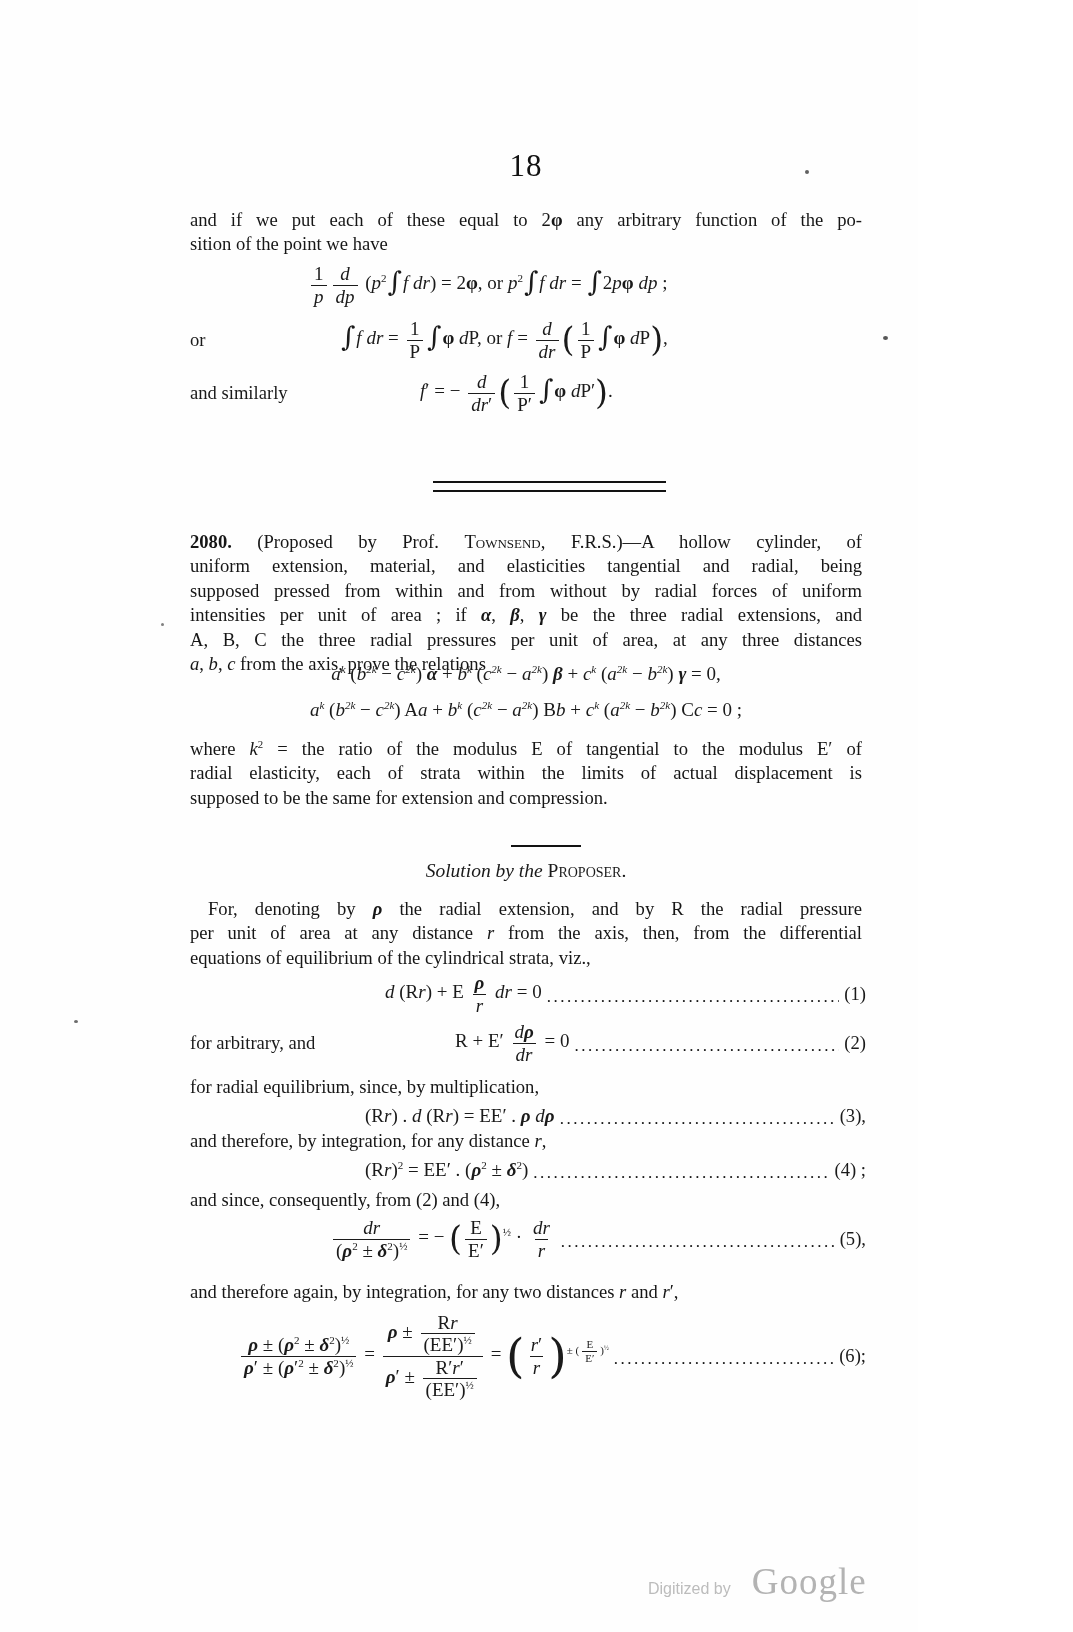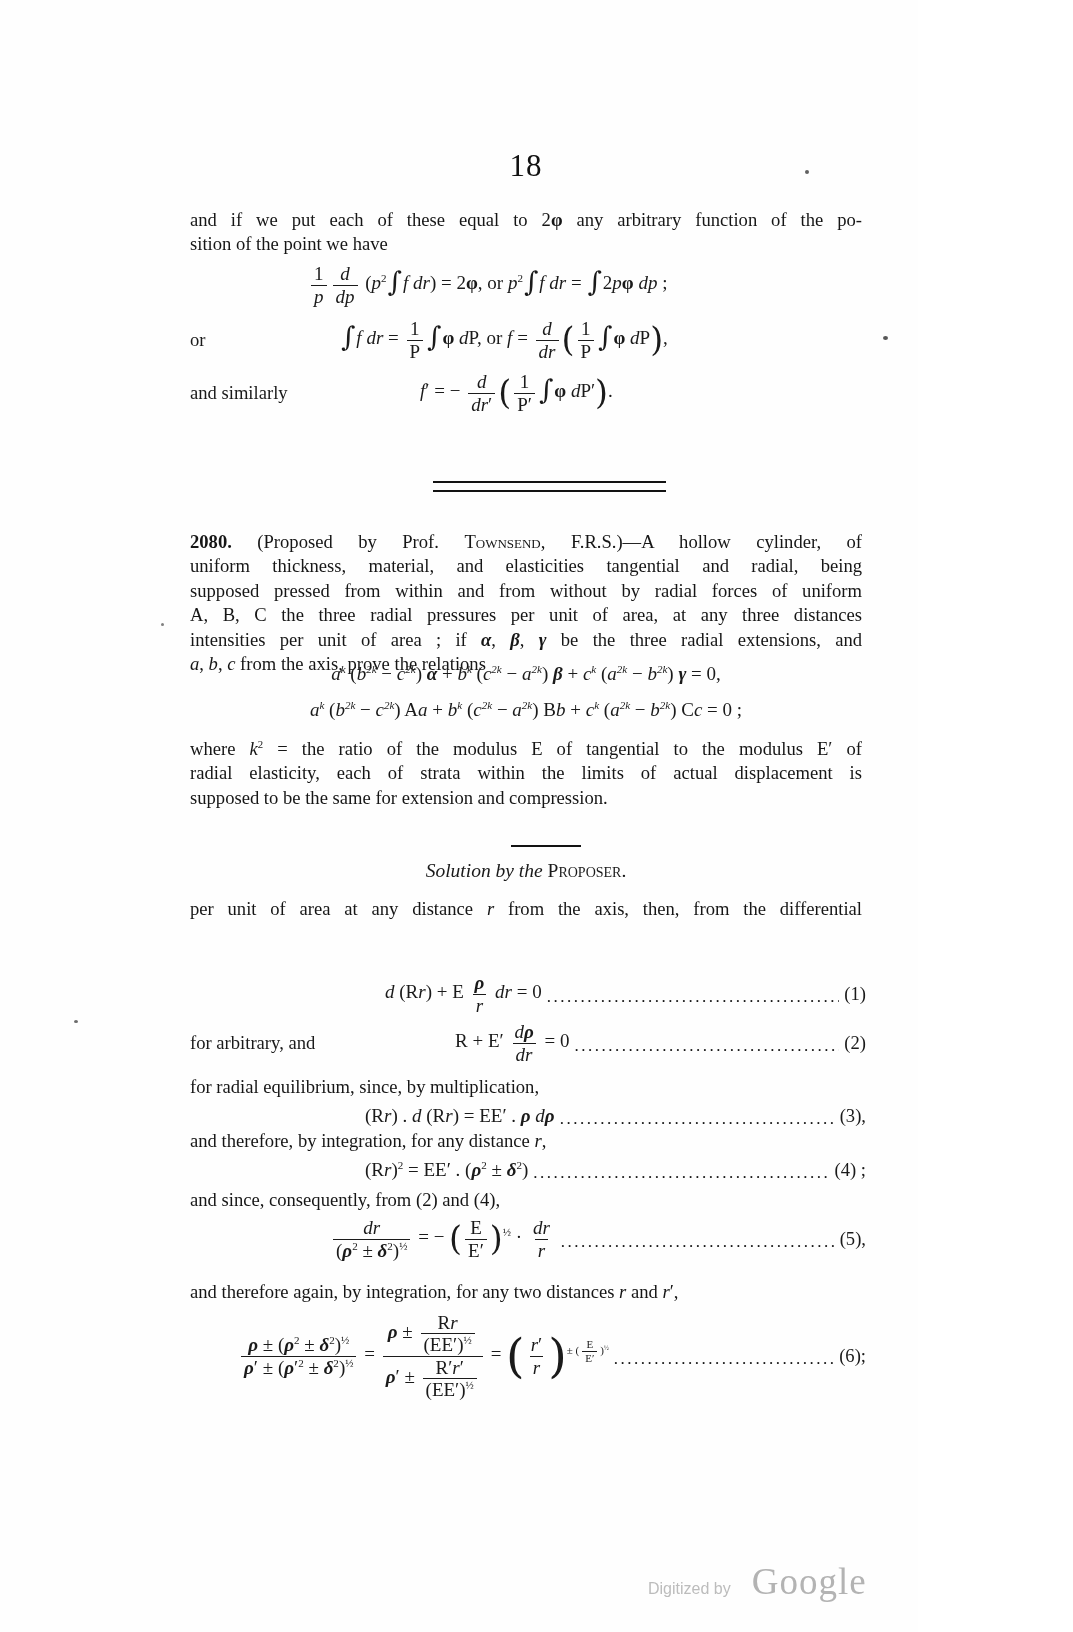--- a/index.html
+++ b/index.html
@@ -89,41 +89,43 @@
         </span><span class="bigp1">(</span><span class="frac">
           <span class="num">1</span>
           <span class="den">P′</span>
         </span><span class="int">∫</span><span class="bf">φ</span><span class="it"> d</span>P′<span class="bigp1">)</span>.</span>
   </div>
 
   <div class="dblrule"></div>
 
   <div class="tblock" style="top:530px">
     <div class="jl"><span class="bf">2080.</span>  (Proposed by Prof. <span class="sc">Townsend</span>, F.R.S.)—A hollow cylinder, of</div>
-    <div class="jl">uniform thickness, material, and elasticities  tangential  and  radial,  being</div>
+    <div class="jl">uniform extension, material, and elasticities  tangential  and  radial,  being</div>
     <div class="jl">supposed pressed from within and from without by radial forces of uniform</div>
+    <div class="jl">intensities per unit of area ; if <span class="bi">α</span>, <span class="bi">β</span>, <span class="bi">γ</span> be the three  radial  extensions,  and</div>
     <div class="jl">A, B, C the three radial pressures per unit of area,  at  any  three  distances</div>
-    <div class="jl">intensities per unit of area ; if <span class="bi">α</span>, <span class="bi">β</span>, <span class="bi">γ</span> be the three  radial  extensions,  and</div>
     <div><span class="it">a</span>, <span class="it">b</span>, <span class="it">c</span> from the axis, prove the relations</div>
   </div>
 
   <div class="eqcenter" style="top:664px"><span class="it">a</span><span class="sup"><span class="it">k</span></span> (<span class="it">b</span><span class="sup"><span class="it">2k</span></span> − <span class="it">c</span><span class="sup"><span class="it">2k</span></span>) <span class="bi">α</span> + <span class="it">b</span><span class="sup"><span class="it">k</span></span> (<span class="it">c</span><span class="sup"><span class="it">2k</span></span> − <span class="it">a</span><span class="sup"><span class="it">2k</span></span>) <span class="bi">β</span> + <span class="it">c</span><span class="sup"><span class="it">k</span></span> (<span class="it">a</span><span class="sup"><span class="it">2k</span></span> − <span class="it">b</span><span class="sup"><span class="it">2k</span></span>) <span class="bi">γ</span> = 0,</div>
   <div class="eqcenter" style="top:700px"><span class="it">a</span><span class="sup"><span class="it">k</span></span> (<span class="it">b</span><span class="sup"><span class="it">2k</span></span> − <span class="it">c</span><span class="sup"><span class="it">2k</span></span>) A<span class="it">a</span> + <span class="it">b</span><span class="sup"><span class="it">k</span></span> (<span class="it">c</span><span class="sup"><span class="it">2k</span></span> − <span class="it">a</span><span class="sup"><span class="it">2k</span></span>) B<span class="it">b</span> + <span class="it">c</span><span class="sup"><span class="it">k</span></span> (<span class="it">a</span><span class="sup"><span class="it">2k</span></span> − <span class="it">b</span><span class="sup"><span class="it">2k</span></span>) C<span class="it">c</span> = 0 ;</div>
 
   <div class="tblock" style="top:737px">
     <div class="jl">where <span class="it">k</span><span class="sup">2</span> = the ratio of the modulus E of tangential to the  modulus  E′  of</div>
     <div class="jl">radial elasticity, each of strata within the limits of actual displacement  is</div>
     <div>supposed to be the same for extension and compression.</div>
   </div>
 
   <div class="shortrule"></div>
   <div class="heading" style="top:860px"><span class="it">Solution by the </span><span class="sc">Proposer</span>.</div>
 
   <div class="tblock" style="top:897px">
+    <div class="jl ind">For, denoting by <span class="bi">ρ</span> the radial extension, and  by  R  the  radial  pressure</div>
     <div class="jl">per unit of area at any distance <span class="it">r</span> from the axis, then, from the differential</div>
+    <div>equations of equilibrium of the cylindrical strata, viz.,</div>
   </div>
 
   <div class="eqrow" style="top:970px;height:48px">
     <span class="spacer" style="width:195px"></span>
     <span class="eqmath"><span class="it">d</span> (R<span class="it">r</span>) + E <span class="frac">
           <span class="num"><span class="bi">ρ</span></span>
           <span class="den"><span class="it">r</span></span>
         </span><span class="it"> dr</span> = 0</span>
     <span class="leader">................................................................................</span>
     <span class="eqnum">(1)</span>

